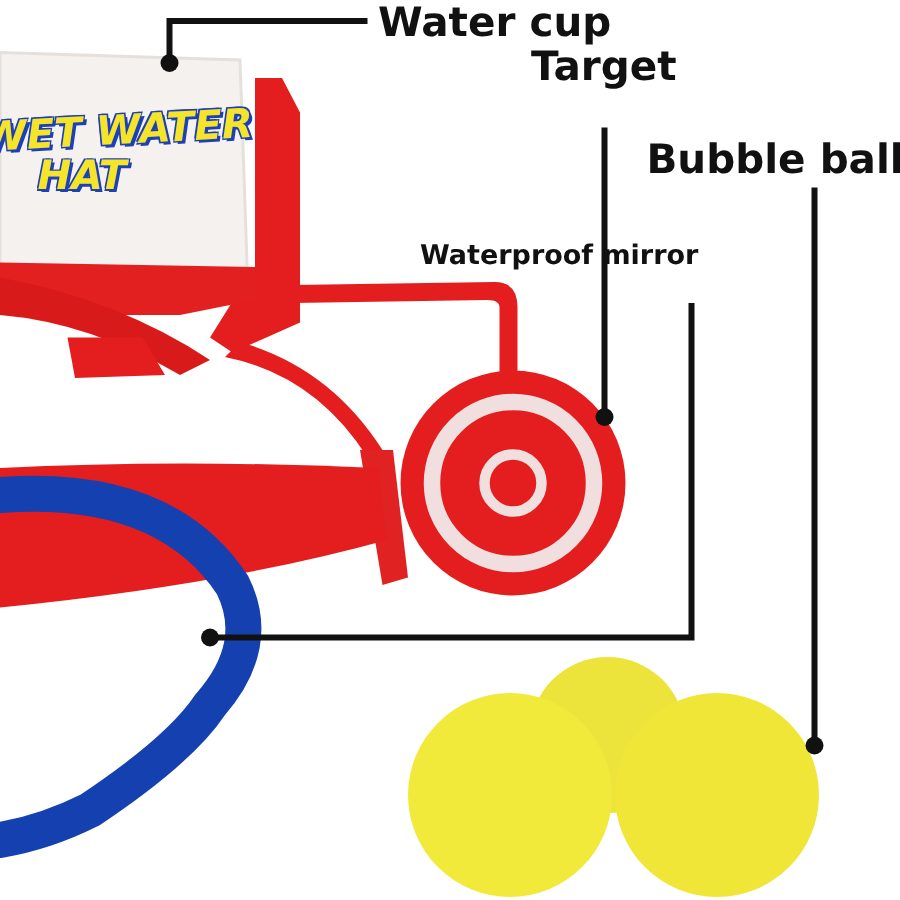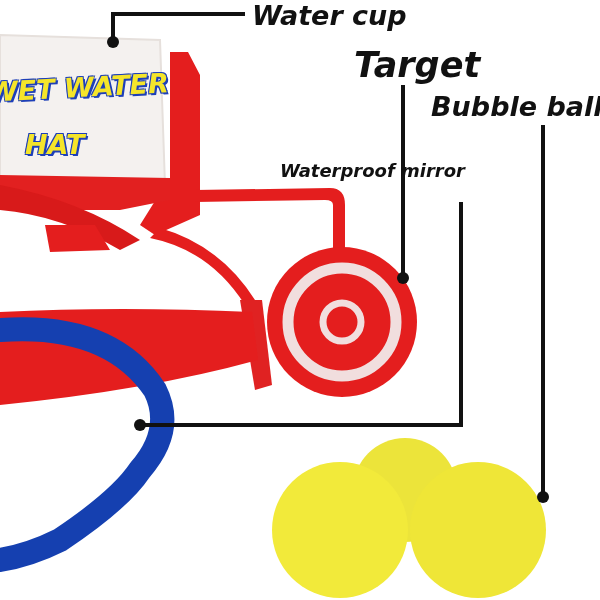--- a/index.html
+++ b/index.html
@@ -1,17 +1,17 @@
 <!DOCTYPE html>
 <html><head>
 <meta charset="utf-8">
 <style>
   html,body{margin:0;padding:0;background:#fff;}
   #stage{position:relative;width:600px;height:600px;overflow:hidden;background:#fff;font-family:"DejaVu Sans","Liberation Sans",sans-serif;}
-  .label{position:absolute;font-weight:bold;color:#111;white-space:nowrap;font-style:italic;}
+  .label{position:absolute;font-weight:bold;color:#111;white-space:nowrap;}
   svg{position:absolute;left:0;top:0;}
   .logo{position:absolute;font-family:"DejaVu Sans",sans-serif;font-weight:bold;font-style:italic;color:#f5e52a;text-shadow:2px 2px 0 #1d3fb8,-1px -1px 0 #1d3fb8,1px -1px 0 #1d3fb8,-1px 1px 0 #1d3fb8;}
 </style>
 </head>
 <body>
 
 <div id="stage">
   <svg width="600" height="600" viewBox="0 0 600 600">
 
     <g>
@@ -54,19 +54,19 @@
     </g>
     <g fill="#111">
       <circle cx="113" cy="42" r="6"></circle>
       <circle cx="403" cy="278" r="6"></circle>
       <circle cx="140" cy="425" r="6"></circle>
       <circle cx="543" cy="497" r="6"></circle>
     </g>
   </svg>
 
   <div class="logo" style="left:-12px;top:72px;font-size:27px;transform:rotate(-3deg);">WET WATER</div>
-  <div class="logo" style="left:25px;top:102px;font-size:27px;margin-top:27px;">HAT</div>
+  <div class="logo" style="left:25px;top:102px;font-size:27px;">HAT</div>
 
   <div class="label" style="left:252px;top:0px;font-size:27px;">Water cup</div>
-  <div class="label" style="left:354px;top:45px;font-size:35px;">Target</div>
+  <div class="label" style="left:354px;top:29px;font-size:27px;">Target</div>
   <div class="label" style="left:431px;top:91px;font-size:27px;">Bubble ball</div>
   <div class="label" style="left:280px;top:160px;font-size:18px;">Waterproof mirror</div>
 </div>
 
 </body></html>

